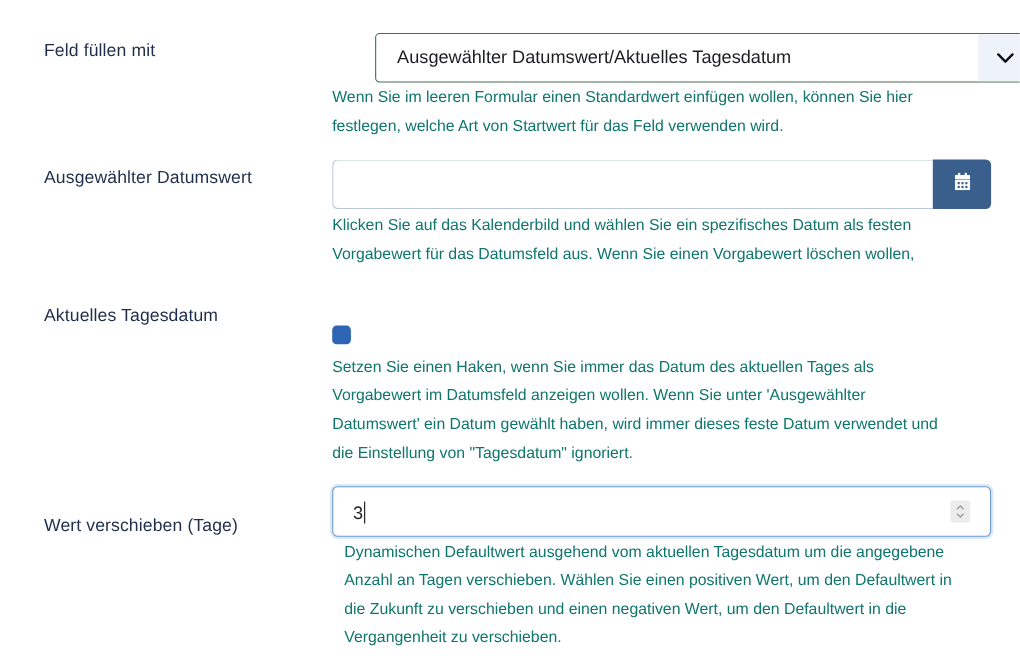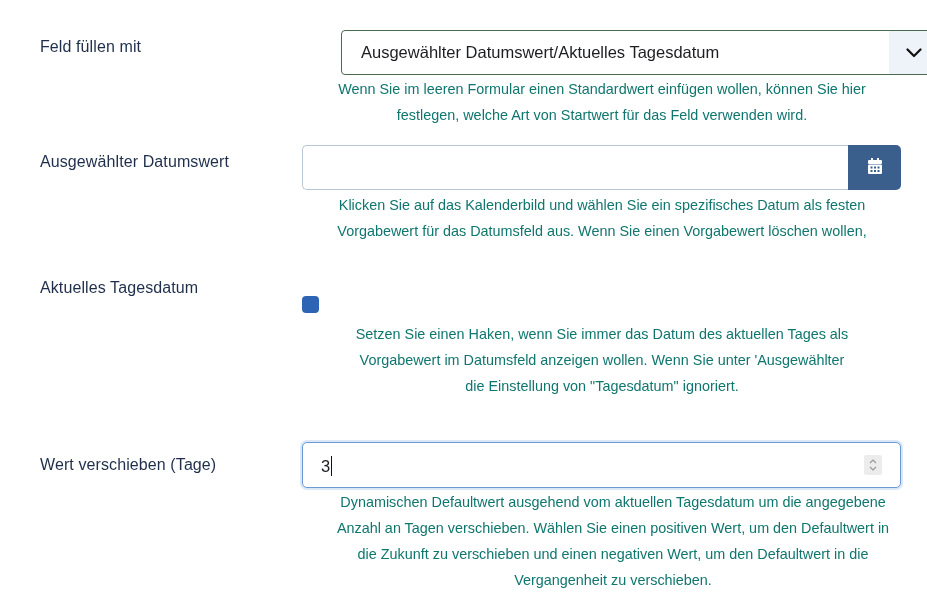--- a/index.html
+++ b/index.html
@@ -12,21 +12,20 @@
       height: 608px;
       position: relative;
       overflow: hidden;
       font-family: "Liberation Sans", "DejaVu Sans", sans-serif;
       color: #22262a;
     }
     .row {
       position: absolute;
       left: 0;
       width: 927px;
-      text-align: center;
     }
     .label {
       position: absolute;
       left: 40px;
       font-size: 16px;
       color: #1f2f4b;
       letter-spacing: 0.1px;
     }
     .desc {
       position: absolute;
@@ -192,26 +191,27 @@
     <div>Vorgabewert für das Datumsfeld aus. Wenn Sie einen Vorgabewert löschen wollen,</div>
   </div>
 </div>
 
 <div class="row" style="top:0;">
   <div class="label" style="top:279px;">Aktuelles Tagesdatum</div>
   <div class="checkbox"></div>
   <div class="desc" style="top:321px;">
     <div>Setzen Sie einen Haken, wenn Sie immer das Datum des aktuellen Tages als</div>
     <div>Vorgabewert im Datumsfeld anzeigen wollen. Wenn Sie unter 'Ausgewählter</div>
+    <div>Datumswert' ein Datum gewählt haben, wird immer dieses feste Datum verwendet und</div>
     <div>die Einstellung von "Tagesdatum" ignoriert.</div>
   </div>
 </div>
 
 <div class="row" style="top:0;">
-  <div class="label" style="top:456px;">Wert verschieben (Tage)</div>
+  <div class="label" style="top:470px;">Wert verschieben (Tage)</div>
   <div class="number-input">
     <span class="number-value"><span>3</span><span class="caret"></span></span>
     <span class="spinner">
       <svg width="10" height="16" viewBox="0 0 10 16">
         <path d="M2 6 L5 3 L8 6" fill="none" stroke="#999" stroke-width="1.2"></path>
         <path d="M2 10 L5 13 L8 10" fill="none" stroke="#999" stroke-width="1.2"></path>
       </svg>
     </span>
   </div>
   <div class="desc" style="top:489px;margin-left:11px;">

